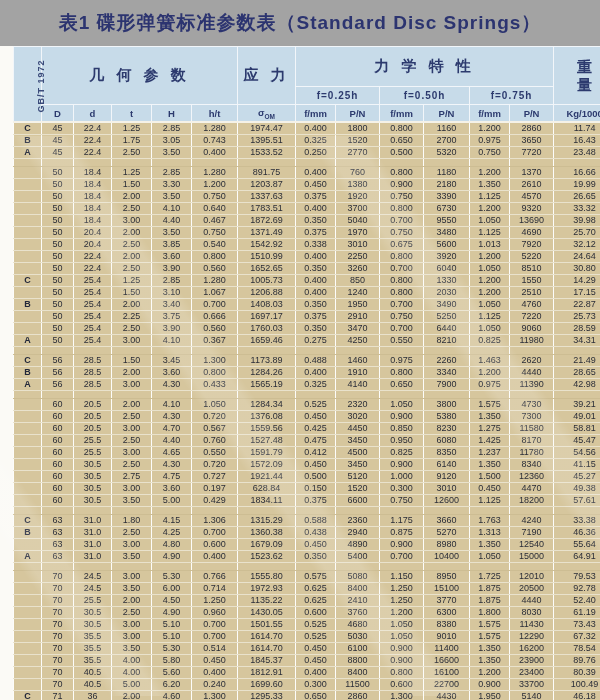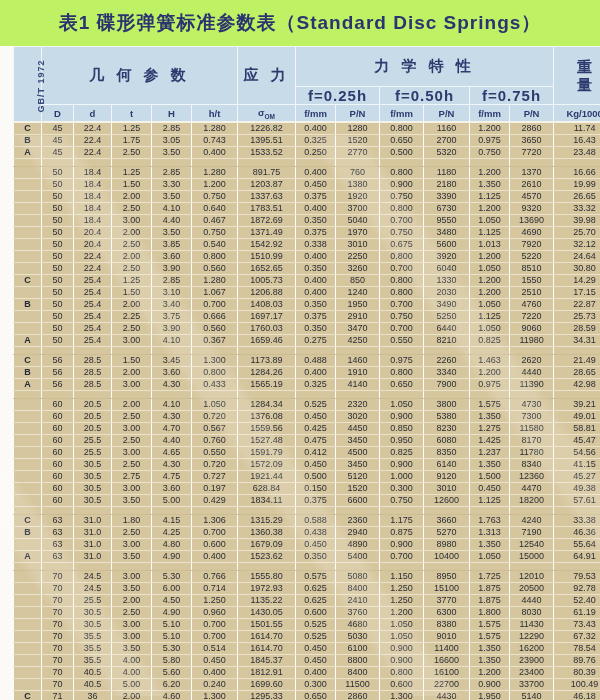--- a/index.html
+++ b/index.html
@@ -6,39 +6,39 @@
   body{
     width:600px;height:700px;overflow:hidden;
     background:#fbfaf6;
     font-family:"Liberation Sans","DejaVu Sans",sans-serif;
     position:relative;
   }
   .page{width:600px;height:700px;position:relative;}
   .title-bar{
     height:46px;display:flex;align-items:center;justify-content:center;
     color:#2c3470;font-weight:bold;font-size:19px;letter-spacing:1px;
-    background:#bef264;
+    background:#a3a3a3;
   }
   .table-wrap{position:relative;padding:0 5px 0 13px;}
   table{
     border-collapse:collapse;table-layout:fixed;width:582px;height:652px;
   }
   thead th{
     background:#c7dbe9;color:#2c3a6e;font-weight:bold;
     border:1px solid #f2f6fa;vertical-align:middle;text-align:center;
     padding:0;
   }
   th.side{width:28px;}
   .vert{
     display:inline-block;transform:rotate(-90deg);white-space:nowrap;
     font-size:9px;letter-spacing:1px;color:#3a4a7a;font-weight:bold;
   }
   th.grp{font-size:15px;letter-spacing:4px;}
   th.grp.weight div{line-height:1.15;font-size:15px;letter-spacing:0;}
-  th.sub{font-size:15px;font-weight:bold;letter-spacing:1px;height:17px;}
+  th.sub{font-size:10px;font-weight:bold;letter-spacing:1px;height:17px;}
   th.col{font-size:9.5px;font-weight:bold;height:16px;letter-spacing:0;}
   th.col sub{font-size:6.5px;}
   tbody td{
     background:#d6c69d;color:#2a2d38;font-size:9px;line-height:1;
     text-align:center;vertical-align:middle;padding:0;
     border-right:1px solid rgba(255,255,255,.5);
     border-left:1px solid rgba(255,255,255,.5);
     border-bottom:1px solid #e9e2cc;
     height:11px;white-space:nowrap;overflow:hidden;
   }
@@ -116,23 +116,23 @@
         </tr>
       </thead>
       <tbody>
           <tr class="data-row">
             <td class="series-cell">C</td>
             <td>45</td>
             <td>22.4</td>
             <td>1.25</td>
             <td>2.85</td>
             <td>1.280</td>
-            <td>1226.82</td>
-            <td>0.400</td>
-            <td>1280</td>
+            <td>1974.47</td>
+            <td>0.400</td>
+            <td>1800</td>
             <td>0.800</td>
             <td>1160</td>
             <td>1.200</td>
             <td>2860</td>
             <td>11.74</td>
           </tr>
           <tr class="data-row">
             <td class="series-cell">B</td>
             <td>45</td>
             <td>22.4</td>

